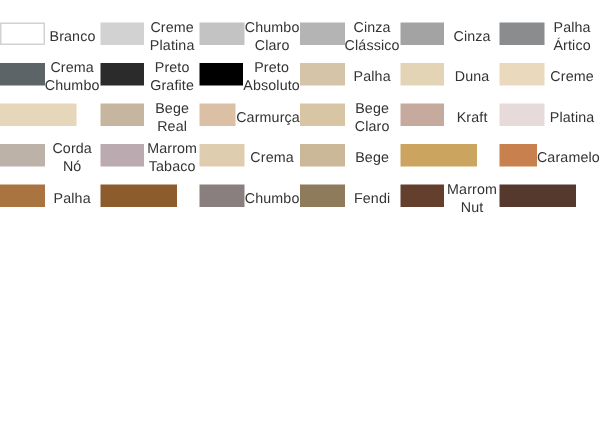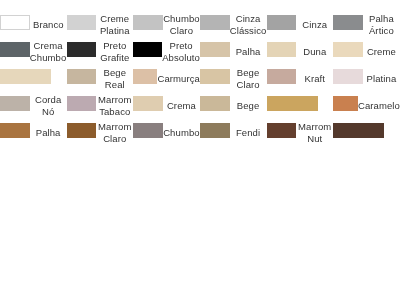--- a/index.html
+++ b/index.html
@@ -144,21 +144,20 @@
     <div class="swatch-cell">
       <div class="swatch-chip" title="Caramelo" style="background-color: rgb(201, 128, 79);"></div>
       <div class="swatch-label">Caramelo</div>
     </div>
     <div class="swatch-cell">
       <div class="swatch-chip" title="Cidra" style="background-color: rgb(169, 116, 64);"></div>
       <div class="swatch-label">Palha</div>
     </div>
     <div class="swatch-cell">
       <div class="swatch-chip" title="Marrom Claro" style="background-color: rgb(140, 92, 44);"></div>
-      <div class="swatch-label">Marrom Claro</div>
     </div>
     <div class="swatch-cell">
       <div class="swatch-chip" title="Grafite" style="background-color: rgb(137, 127, 127);"></div>
       <div class="swatch-label">Chumbo</div>
     </div>
     <div class="swatch-cell">
       <div class="swatch-chip" title="Fendi" style="background-color: rgb(141, 123, 92);"></div>
       <div class="swatch-label">Fendi</div>
     </div>
     <div class="swatch-cell">

